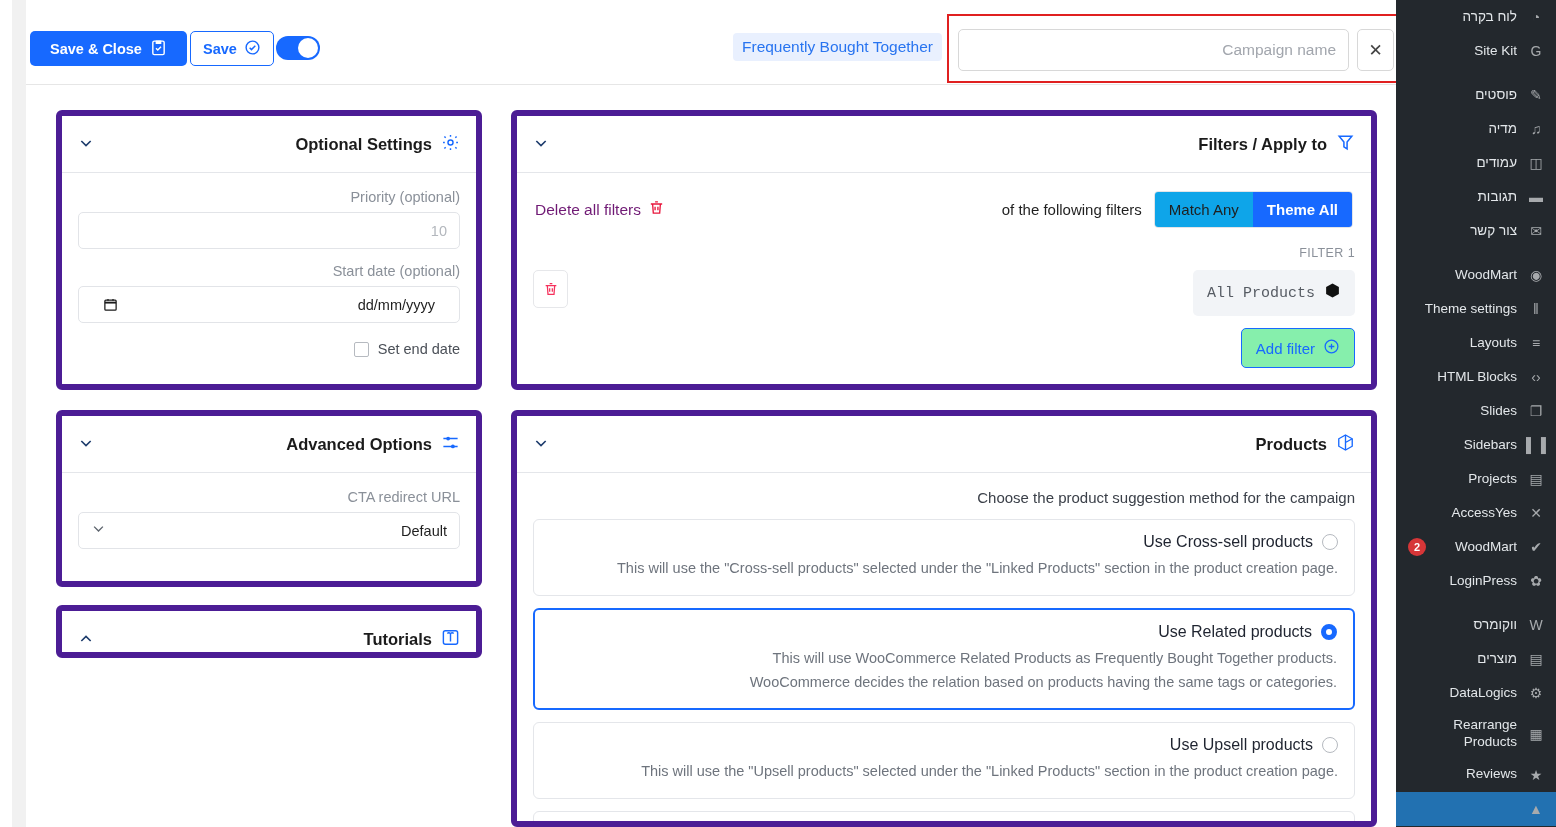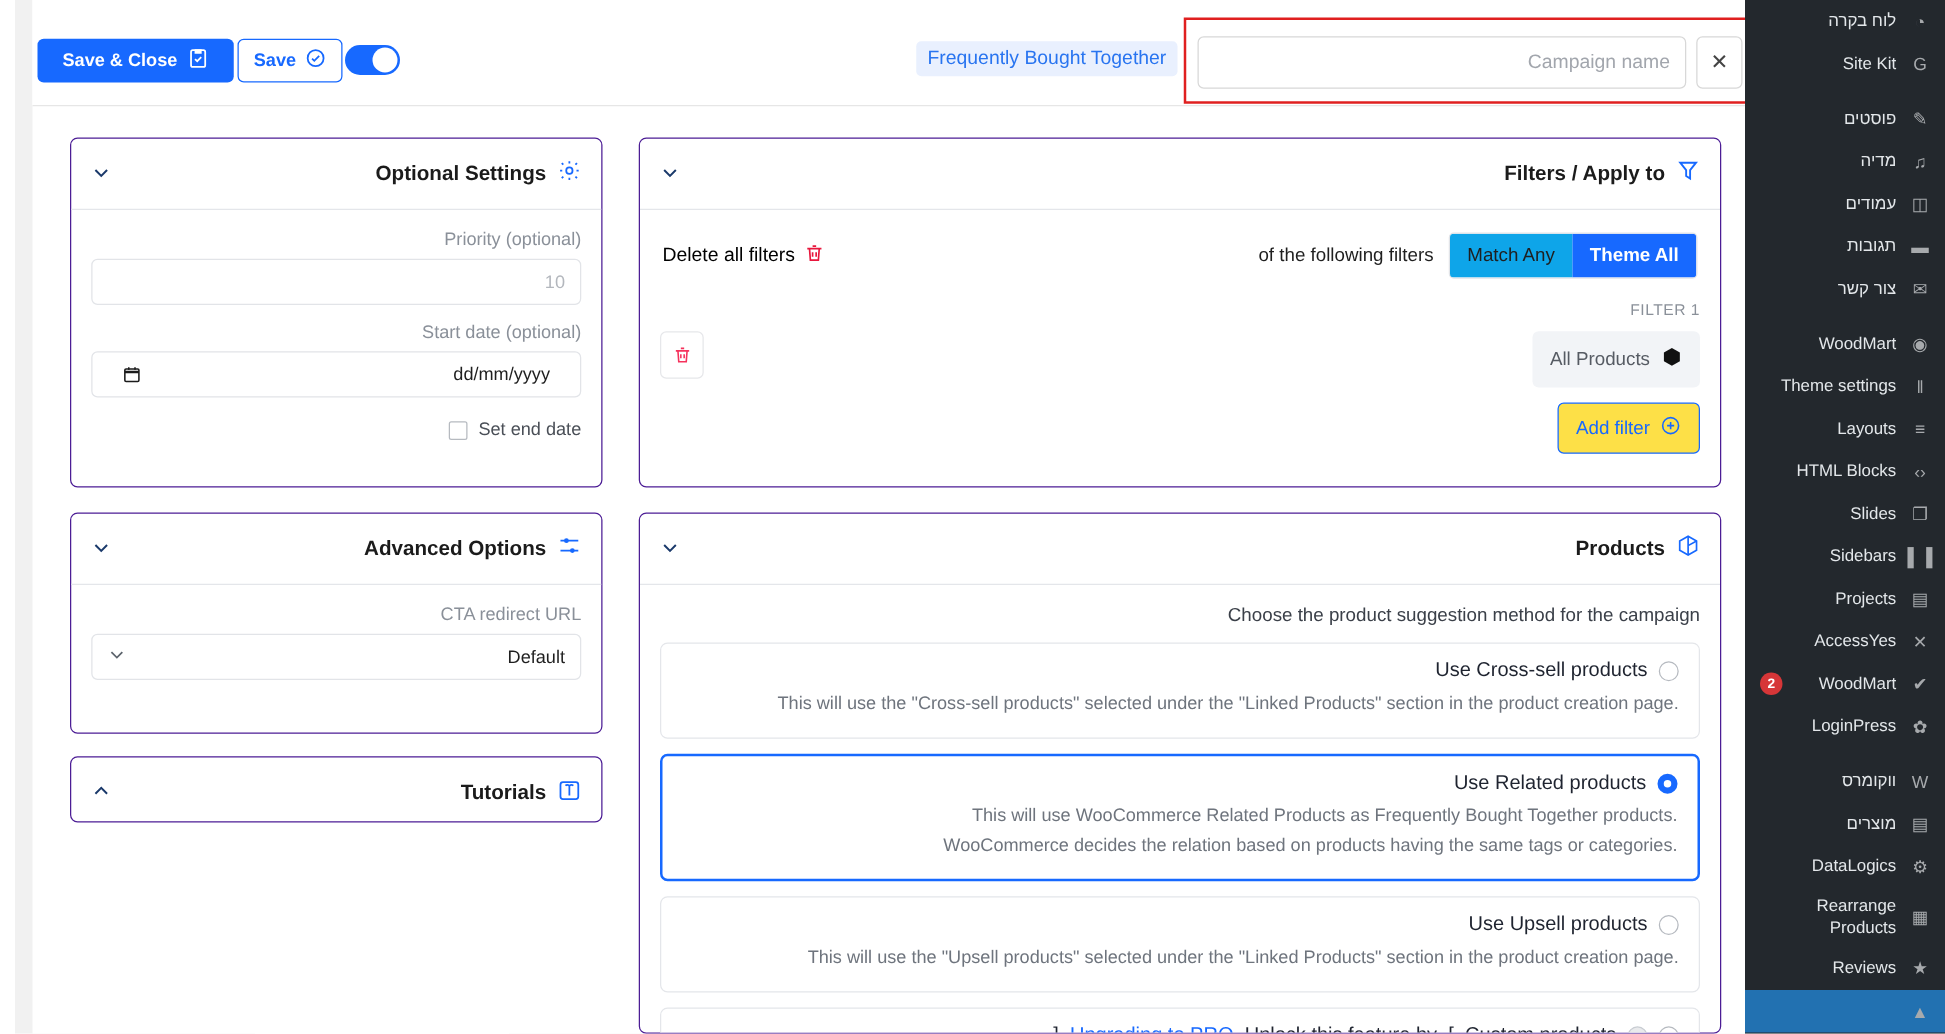--- a/index.html
+++ b/index.html
@@ -84,21 +84,21 @@
     width: 37px; height: 42px;
     border: 1px solid #d8d8d8; border-radius: 5px; background: #ffffff;
     display: flex; align-items: center; justify-content: center;
     font-size: 17px; color: #454545; cursor: pointer;
   }
 
   
   .panel {
     position: absolute;
     background: #ffffff;
-    border: 1px solid #4c1d95;
+    border: 6px solid #4c1d95;
     border-radius: 6px;
   }
   .panel-head {
     height: 57px;
     border-bottom: 1px solid #e4e6ea;
     display: flex; align-items: center; justify-content: space-between;
     padding: 0 16px;
   }
   .panel-head.noborder { border-bottom: none; }
   .panel-title {
@@ -145,21 +145,21 @@
     padding: 0 12px; cursor: pointer;
   }
   .select-value { font-size: 14.5px; color: #1f1f1f; }
 
   
   .filters-row1 {
     display: flex; align-items: center; justify-content: space-between;
     padding: 0 2px;
   }
   .delete-all {
-    color: #000000; font-size: 15.5px;
+    color: #701a75; font-size: 15.5px;
     display: flex; align-items: center; gap: 7px; cursor: pointer; text-align: center;
   }
   .match-area { display: flex; align-items: center; gap: 12px; }
   .match-text { font-size: 15px; color: #1f1f1f; }
   .seg {
     display: flex; border: 1px solid #e2e4e8; border-radius: 4px; overflow: hidden;
   }
   .seg-btn {
     padding: 9px 14px; font-size: 15px; cursor: pointer;
     background: #0ea5e9; color: #1f1f1f; border: none;
@@ -175,25 +175,25 @@
     margin-top: 10px;
   }
   .trash-btn {
     width: 35px; height: 38px; border: 1px solid #e6e7ea; border-radius: 5px;
     background: #ffffff; display: flex; align-items: center; justify-content: center;
     cursor: pointer;
   }
   .allprod-chip {
     background: #f2f4f7; border-radius: 5px;
     padding: 12px 14px; display: flex; align-items: center; gap: 9px;
-    font-size: 15px; color: #565b63; cursor: pointer;
+    font-size: 15px; color: #565b63; cursor: pointer; font-family: Liberation Mono, monospace;
   }
   .addfilter-row { display: flex; justify-content: flex-end; margin-top: 12px; }
   .add-filter {
-    border: 1px solid #1769ff; border-radius: 5px; background: #fde047;
+    border: 1px solid #1769ff; border-radius: 5px; background: #86efac;
     color: #1769ff; font-size: 15px; padding: 9px 14px;
     display: flex; align-items: center; gap: 8px; cursor: pointer;
     font-family: "Liberation Sans", sans-serif;
   }
 
   
   .choose-hint {
     text-align: right; font-size: 15px; color: #3b4049; margin-bottom: 13px;
   }
   .opt {

